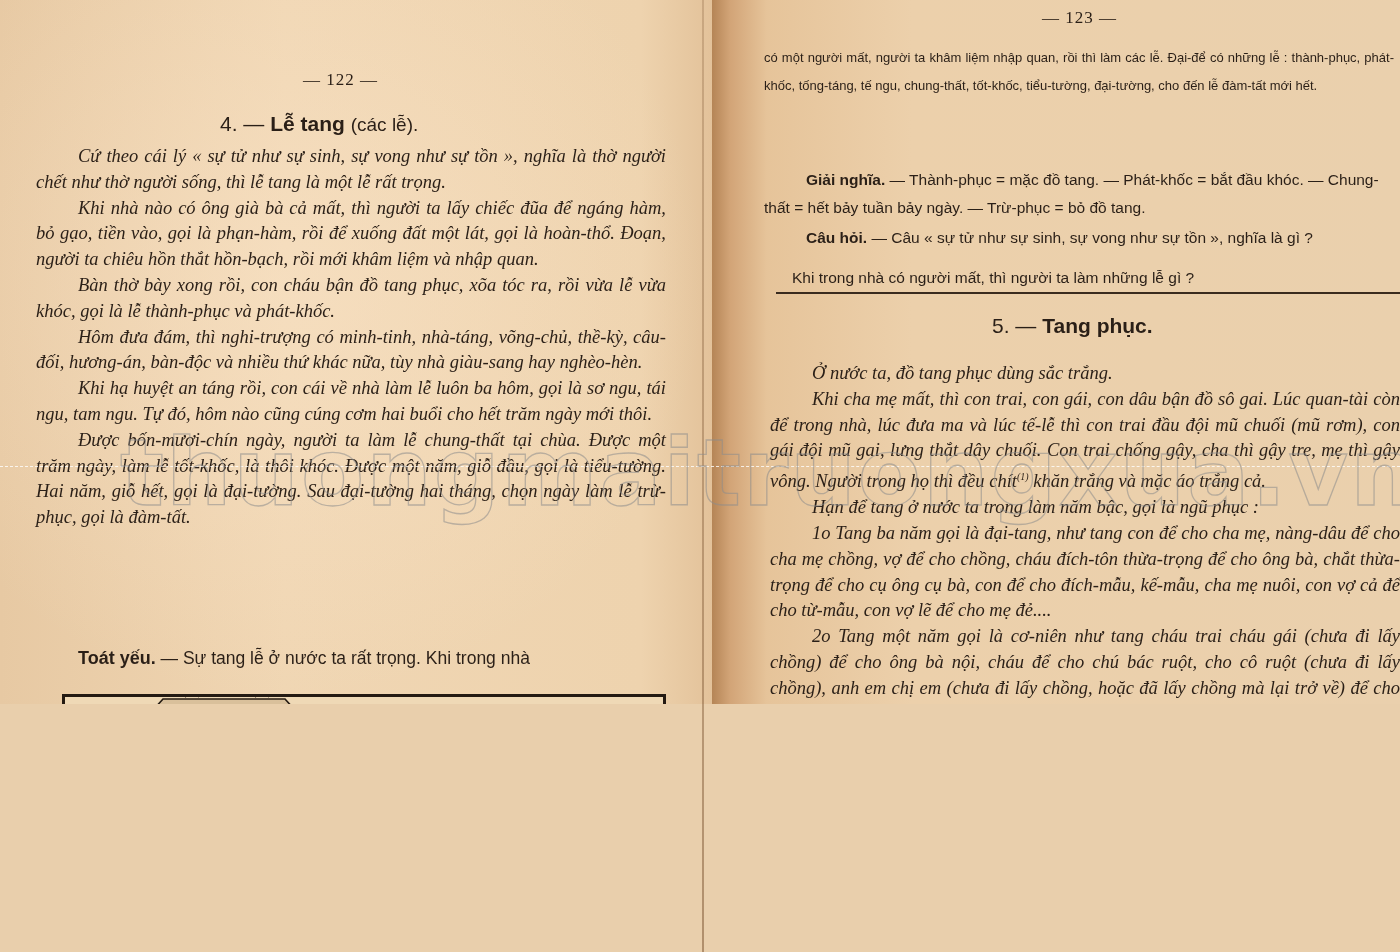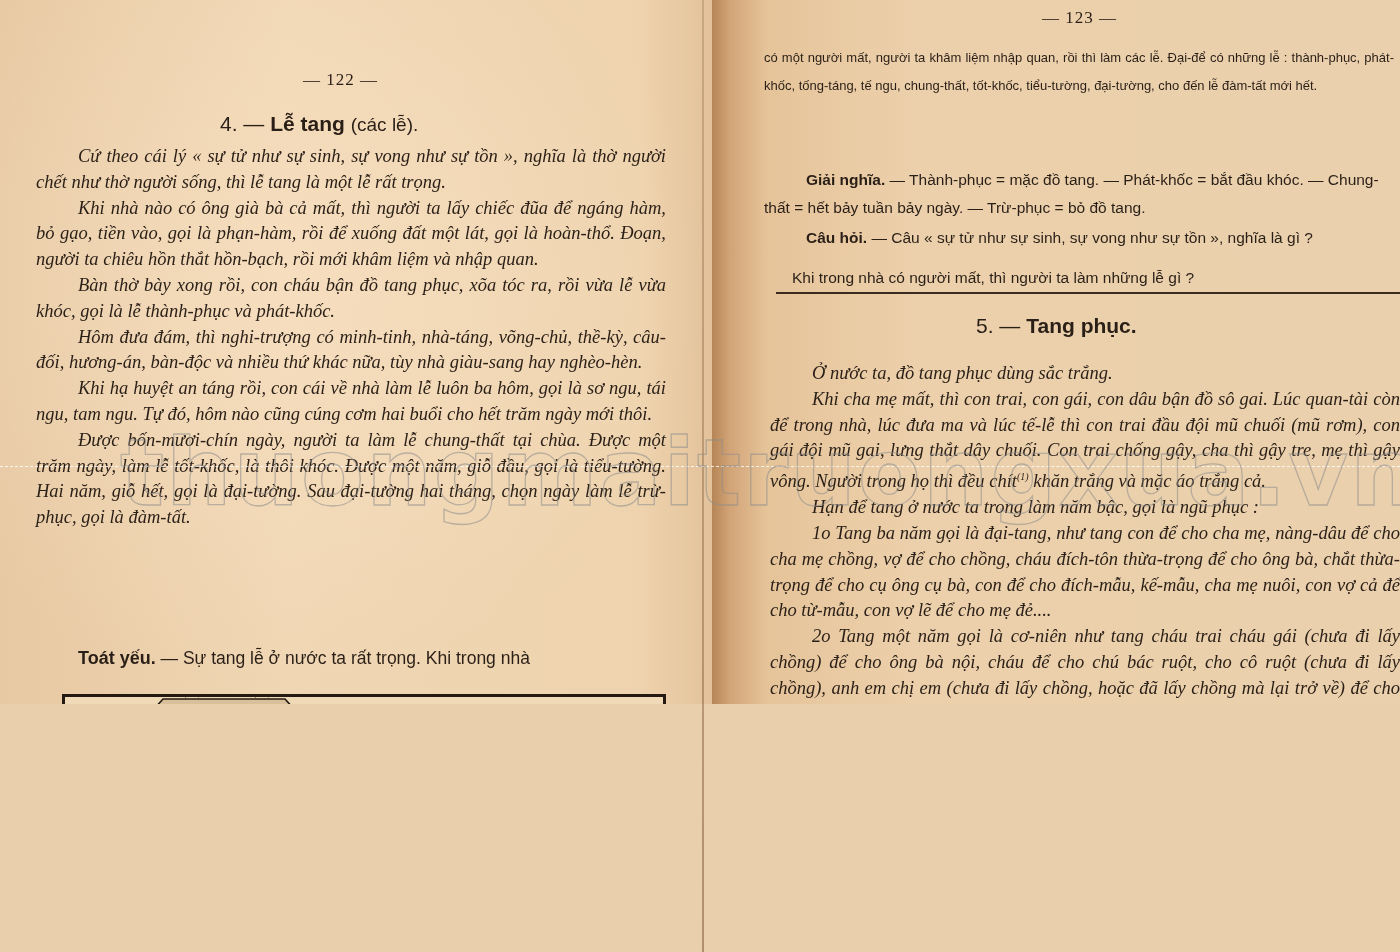--- a/index.html
+++ b/index.html
@@ -209,21 +209,21 @@
   <div class="small-block" style="left:52px; top:224px; width:630px;">
     <p class="ind">
       <span class="lbl">Câu hỏi.</span>
       <span>— Câu « sự tử như sự sinh, sự vong như sự tồn », nghĩa là gì ?</span>
     </p>
     <p style="padding-left:28px;margin-top:12px;">Khi trong nhà có người mất, thì người ta làm những lễ gì ?</p>
   </div>
 
   <div class="rule" style="left:64px; top:292px; width:624px; height:1.5px;"></div>
 
-  <div class="heading" style="left:264px; top:314px;">
+  <div class="heading" style="left:280px; top:314px;">
     <span>5. —</span>
     <b>Tang phục.</b>
   </div>
 
   <div class="text-block it" style="left:58px; top:361px; width:630px;">
     <p class="ind">Ở nước ta, đồ tang phục dùng sắc trắng.</p>
     <p class="ind">
       <span>Khi cha mẹ mất, thì con trai, con gái, con dâu bận đồ sô gai. Lúc quan-tài còn để trong nhà, lúc đưa ma và lúc tế-lễ thì con trai đầu đội mũ chuối (mũ rơm), con gái đội mũ gai, lưng thắt dây chuối. Con trai chống gậy, cha thì gậy tre, mẹ thì gậy vông. Người trong họ thì đều chít</span><sup>(1)</sup>
       <span>khăn trắng và mặc áo trắng cả.</span>
     </p>

